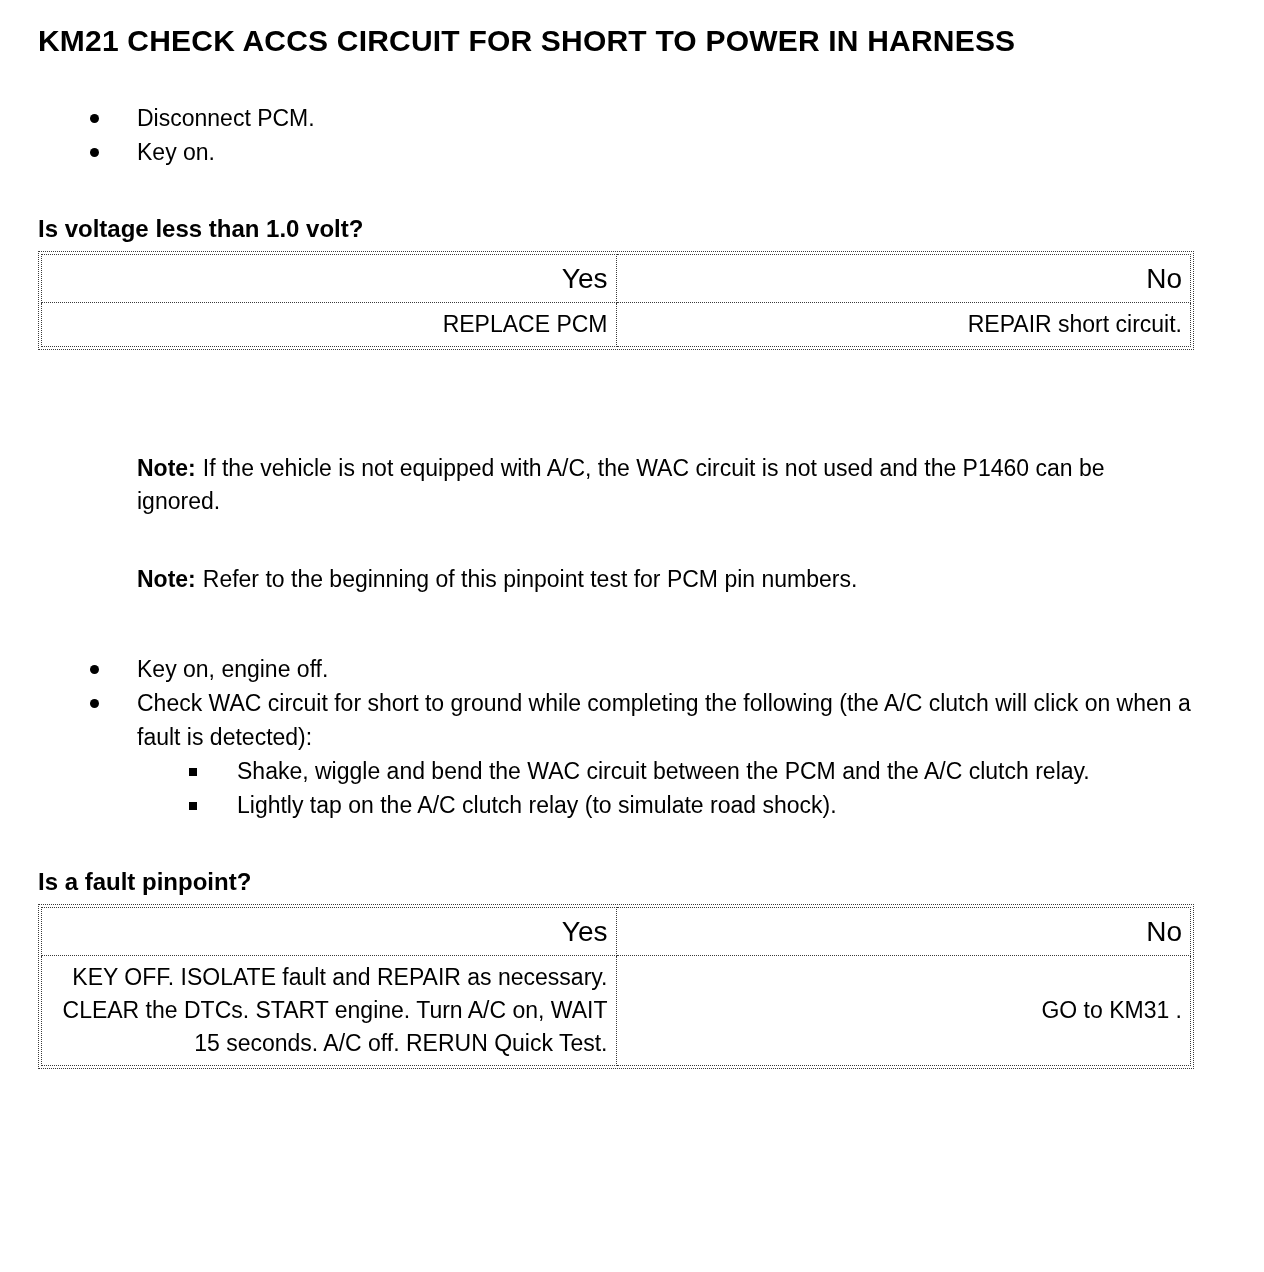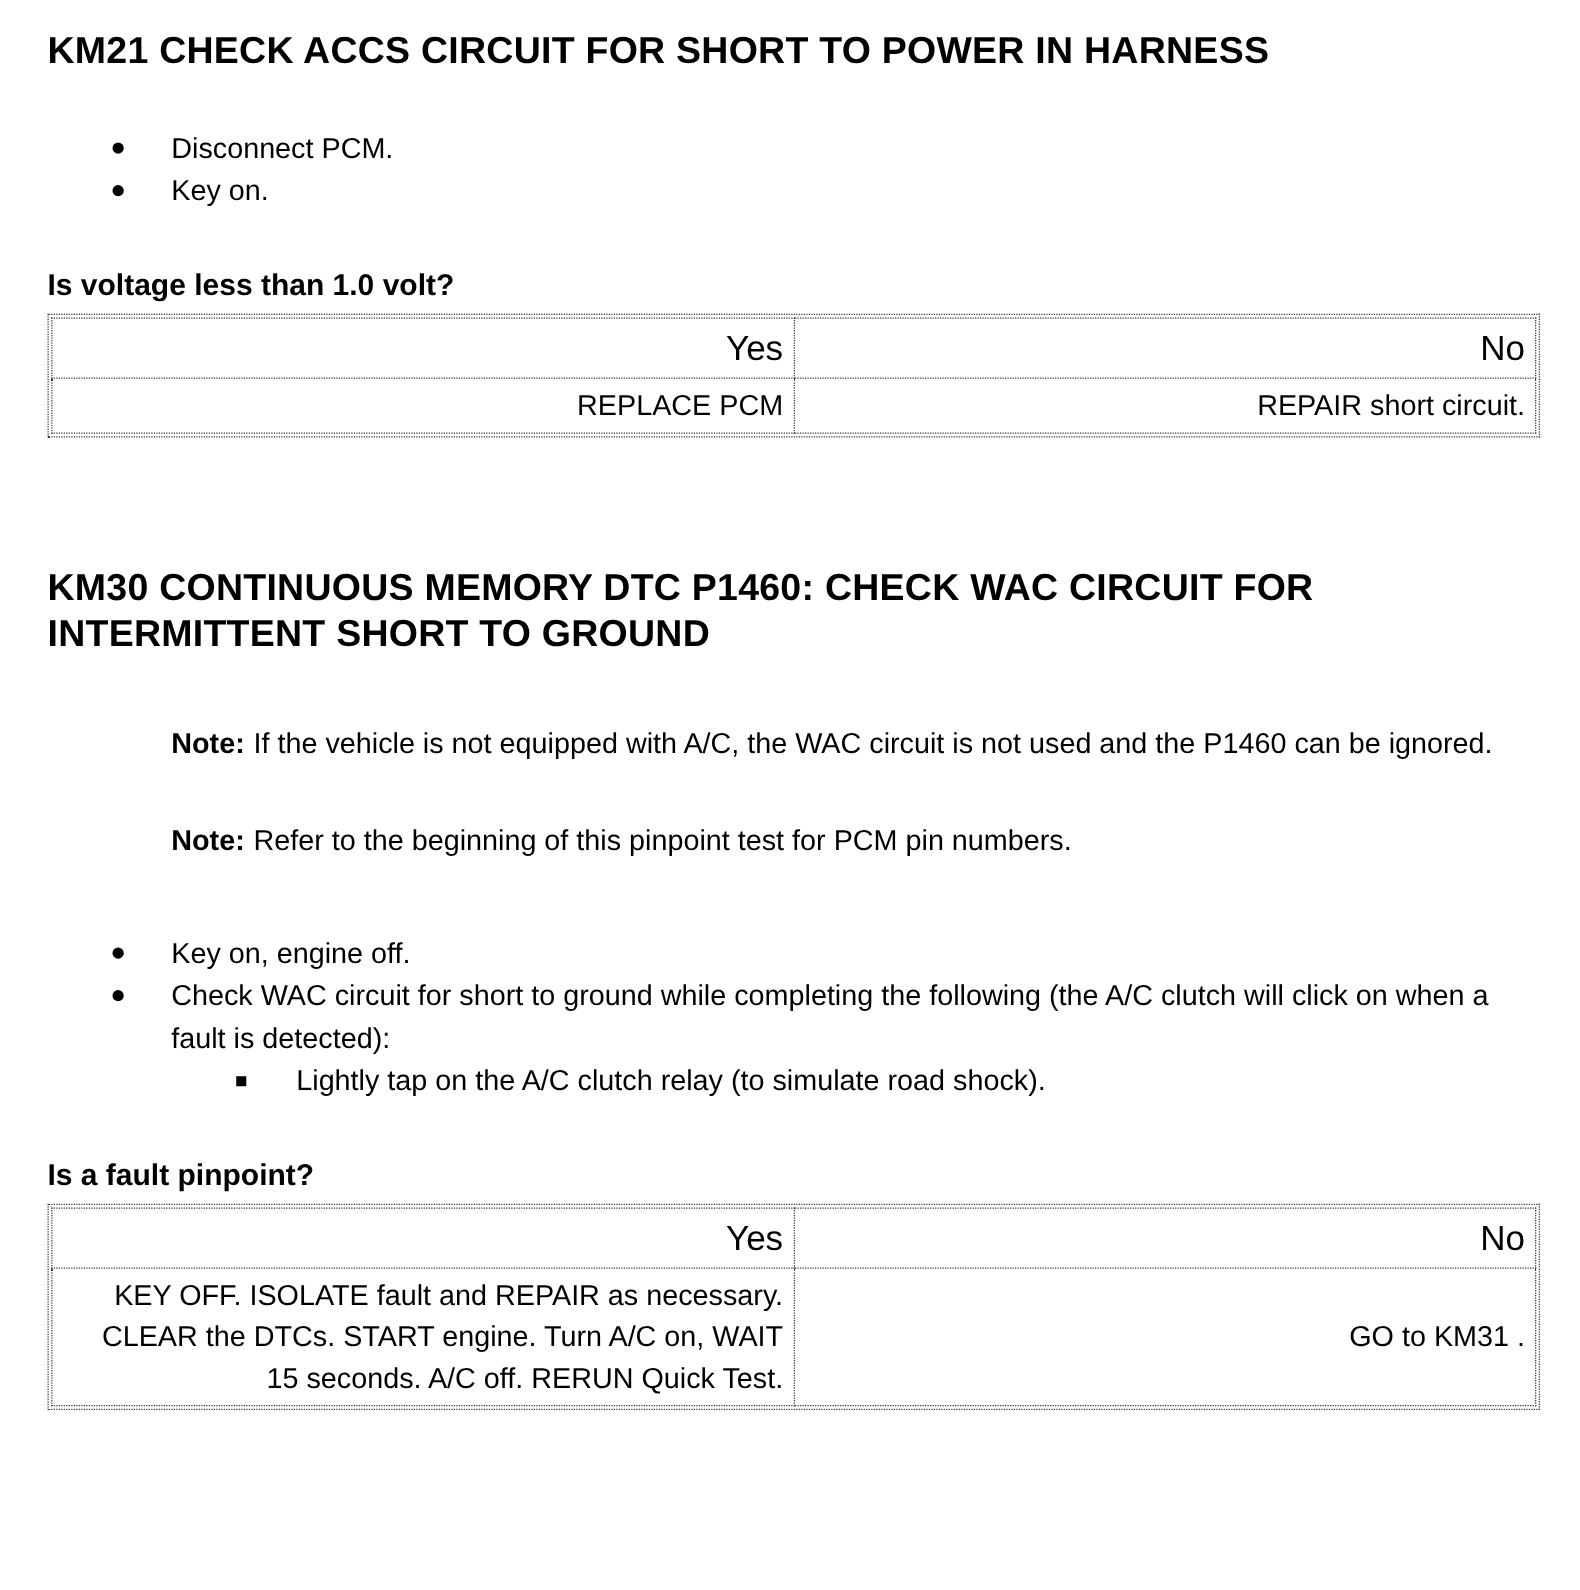--- a/index.html
+++ b/index.html
@@ -8,21 +8,21 @@
     padding: 0;
     background: #ffffff;
     color: #000000;
     font-family: "Liberation Sans", "DejaVu Sans", sans-serif;
   }
   body {
     width: 1264px;
     min-height: 1272px;
   }
   .doc {
-    padding: 22px 32px 40px 38px;
+    padding: 22px 70px 40px 38px;
   }
 
   h1.section-title {
     font-size: 30px;
     line-height: 37px;
     font-weight: bold;
     margin: 0 0 42px 0;
     letter-spacing: 0.2px;
   }
 
@@ -153,39 +153,41 @@
           <tr>
             <td>REPLACE PCM</td>
             <td>REPAIR short circuit.</td>
           </tr>
         </tbody>
       </table>
     </div>
   </section>
 
   <section class="section-km30">
-    <h1 class="section-title">KM30 CONTINUOUS MEMORY DTC P1460: CHECK WAC CIRCUIT FOR INTERMITTENT SHORT TO GROUND</h1>
 
     <div class="notes-block">
       <p class="note">
         <span class="note-label">Note:</span><span>If the vehicle is not equipped with A/C, the WAC circuit is not used and the P1460 can be ignored.</span>
       </p>
       <p class="note">
         <span class="note-label">Note:</span><span>Refer to the beginning of this pinpoint test for PCM pin numbers.</span>
       </p>
     </div>
 
     <ul class="bullets">
       <li>
         <span>Key on, engine off.</span>
       </li>
       <li>
         <span>Check WAC circuit for short to ground while completing the following (the A/C clutch will click on when a fault is detected):</span>
         <ul class="sub-bullets">
           <li>
+            <span>Shake, wiggle and bend the WAC circuit between the PCM and the A/C clutch relay.</span>
+          </li>
+          <li>
             <span>Lightly tap on the A/C clutch relay (to simulate road shock).</span>
           </li>
         </ul>
       </li>
     </ul>
 
     <p class="question">Is a fault pinpoint?</p>
 
     <div class="tbl-wrap">
       <table class="decision">

